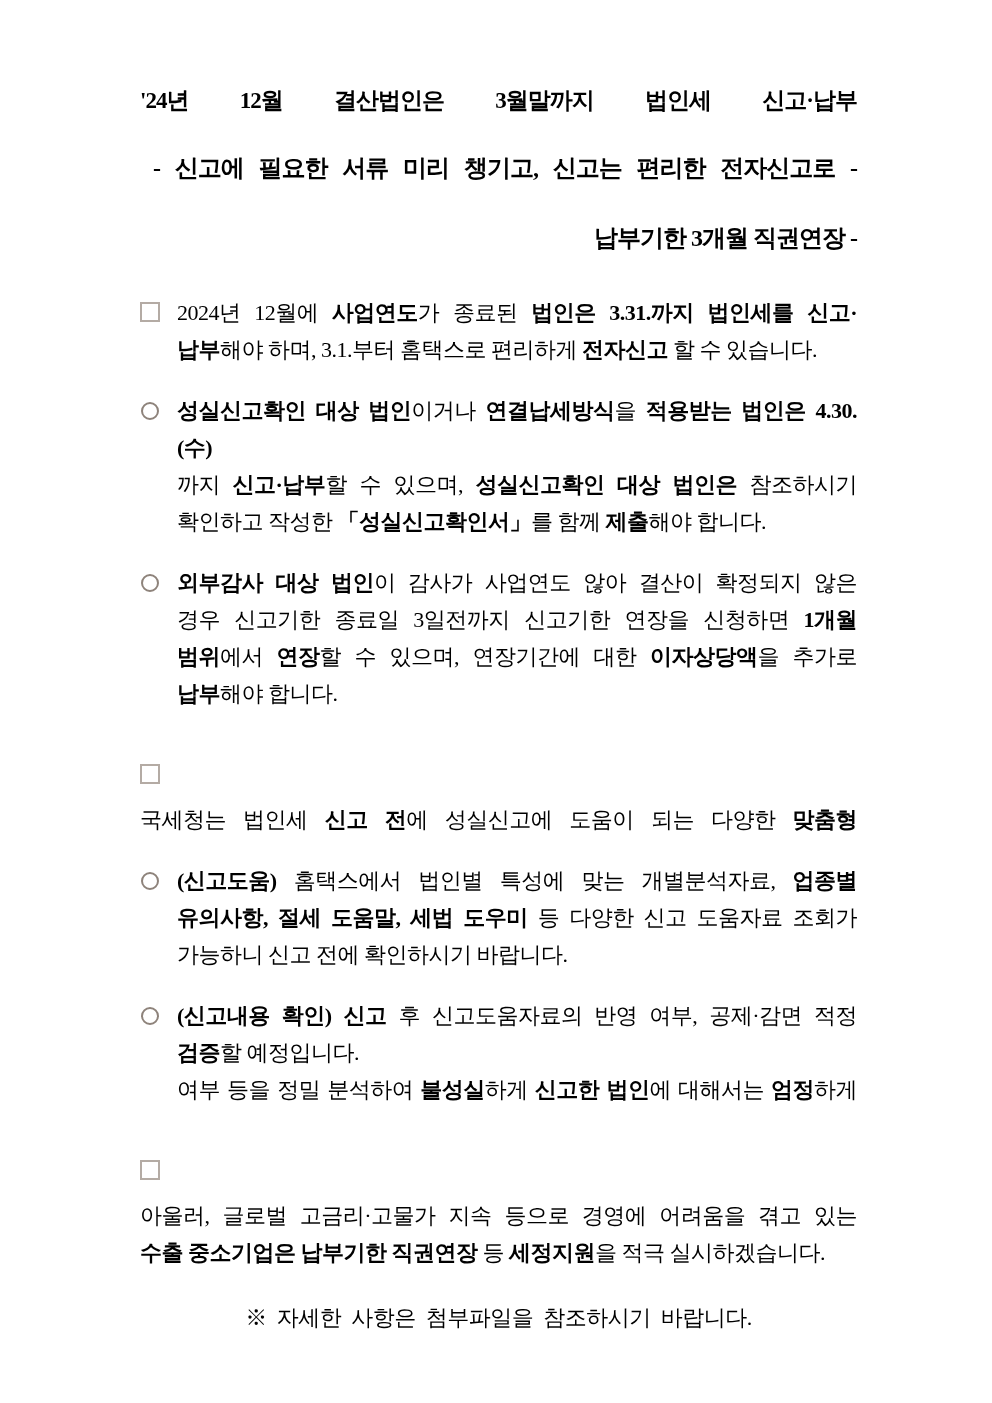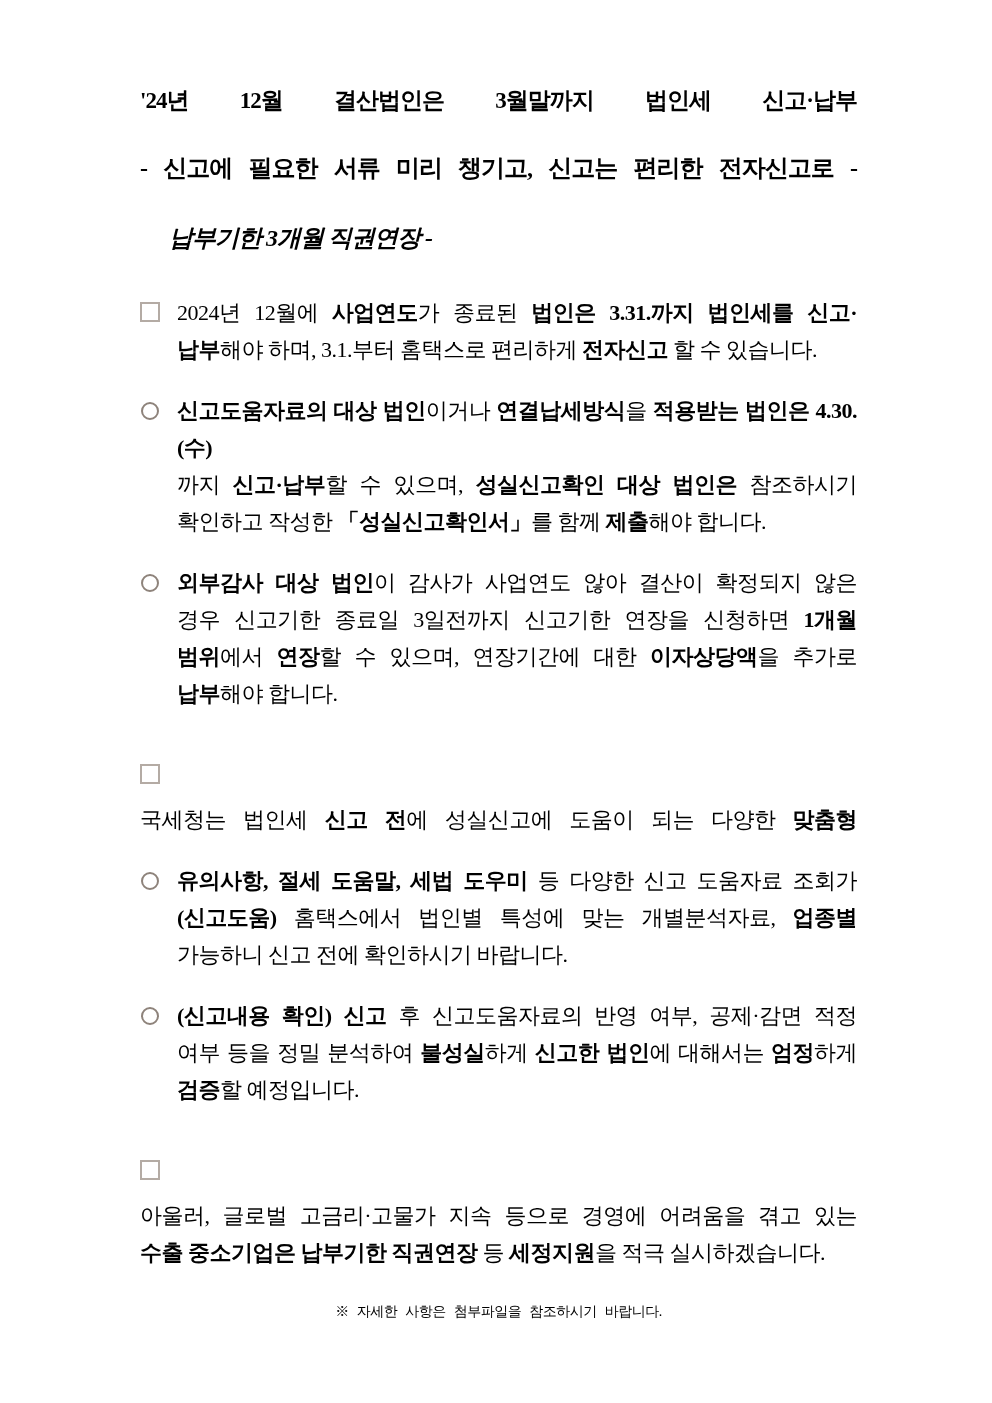--- a/index.html
+++ b/index.html
@@ -23,36 +23,35 @@
   .title {
     margin: 0;
     font-size: 23px;
     font-weight: bold;
     letter-spacing: -1px;
     line-height: 38px;
     text-align: justify;
     text-align-last: justify;
   }
   .subtitle {
-    margin: 26px 0 0 0;
+    margin: 26px 0 0 13px;
     font-size: 24px;
     font-weight: bold;
     letter-spacing: -1px;
     line-height: 44px;
   }
   .subtitle .sline1 {
     display: block;
     text-align: justify;
     text-align-last: justify;
   }
   .subtitle .sline2 {
     display: block;
     padding-left: 29px;
-    text-align: left;
-    font-style: italic;
+    text-align: right;
   }
   .bullets {
     margin-top: 34px;
     font-size: 22px;
   }
   .bullet {
     display: flex;
     margin-bottom: 24px;
   }
   .bullet.gap {
@@ -90,21 +89,21 @@
     text-align-last: justify;
   }
   .line.last {
     text-align-last: left;
   }
   .b {
     font-weight: bold;
   }
   .footnote {
     margin: 32px 0 0 0;
-    font-size: 14px;
+    font-size: 22px;
     letter-spacing: -0.5px;
     word-spacing: 5px;
     text-align: center;
   }
 </style>
 </head>
 <body>
 
 <div class="page">
   <h1 class="title">'24년 12월 결산법인은 3월말까지 법인세 신고·납부</h1>
@@ -121,21 +120,21 @@
       <div class="bullet">
         <span class="marker-cell"><span class="shape square" style="border-color: rgb(180, 171, 164);"></span></span>
         <div class="btext">
           <div class="line"><span>2024년 12월에 </span><span class="b">사업연도</span><span>가 종료된 </span><span class="b">법인은 3.31.까지 법인세를 </span><span class="b">신고·</span></div>
           <div class="line last"><span class="b">납부</span><span>해야 하며, 3.1.부터 홈택스로 편리하게 </span><span class="b">전자신고</span><span> 할 수 있습니다.</span></div>
         </div>
       </div>
       <div class="bullet">
         <span class="marker-cell"><span class="shape circle" style="border-color: rgb(142, 131, 123);"></span></span>
         <div class="btext">
-          <div class="line"><span class="b">신고도움자료의 대상 법인</span><span>이거나 </span><span class="b">연결납세방식</span><span>을 </span><span class="b">적용받는 법인은 4.30.(수)</span></div>
+          <div class="line"><span class="b">성실신고확인 대상 법인</span><span>이거나 </span><span class="b">연결납세방식</span><span>을 </span><span class="b">적용받는 법인은 4.30.(수)</span></div>
           <div class="line"><span>까지 </span><span class="b">신고·납부</span><span>할 수 있으며, </span><span class="b">성실신고확인 대상 법인은</span><span> 참조하시기</span></div>
           <div class="line last"><span>확인하고 작성한 </span><span class="b">「성실신고확인서」</span><span>를 함께 </span><span class="b">제출</span><span>해야 합니다.</span></div>
         </div>
       </div>
       <div class="bullet">
         <span class="marker-cell"><span class="shape circle" style="border-color: rgb(142, 131, 123);"></span></span>
         <div class="btext">
           <div class="line"><span class="b">외부감사 대상 법인</span><span>이 감사가 사업연도 않아 결산이 확정되지 않은</span></div>
           <div class="line"><span>경우 신고기한 종료일 3일전까지 신고기한 연장을 신청하면 </span><span class="b">1개월</span></div>
           <div class="line"><span class="b">범위</span><span>에서 </span><span class="b">연장</span><span>할 수 있으며, 연장기간에 대한 </span><span class="b">이자상당액</span><span>을 추가로</span></div>
@@ -144,31 +143,31 @@
       </div>
       <div class="bullet gap">
         <span class="marker-cell"><span class="shape square" style="border-color: rgb(180, 171, 164);"></span></span>
         <div class="btext">
           <div class="line"><span>국세청는 법인세 </span><span class="b">신고 전</span><span>에 성실신고에 도움이 되는 다양한 </span><span class="b">맞춤형</span></div>
         </div>
       </div>
       <div class="bullet">
         <span class="marker-cell"><span class="shape circle" style="border-color: rgb(142, 131, 123);"></span></span>
         <div class="btext">
+          <div class="line"><span class="b">(신고도움)</span><span> 홈택스에서 법인별 특성에 맞는 개별분석자료, </span><span class="b">업종별</span></div>
           <div class="line"><span class="b">유의사항, 절세 도움말, 세법 도우미</span><span> 등 다양한 신고 도움자료 조회가</span></div>
-          <div class="line"><span class="b">(신고도움)</span><span> 홈택스에서 법인별 특성에 맞는 개별분석자료, </span><span class="b">업종별</span></div>
           <div class="line last"><span>가능하니 신고 전에 확인하시기 바랍니다.</span></div>
         </div>
       </div>
       <div class="bullet">
         <span class="marker-cell"><span class="shape circle" style="border-color: rgb(142, 131, 123);"></span></span>
         <div class="btext">
           <div class="line"><span class="b">(신고내용 확인) 신고</span><span> 후 신고도움자료의 반영 여부, 공제·감면 적정</span></div>
+          <div class="line last"><span class="b">검증</span><span>할 예정입니다.</span></div>
           <div class="line"><span>여부 등을 정밀 분석하여 </span><span class="b">불성실</span><span>하게 </span><span class="b">신고한 법인</span><span>에 대해서는 </span><span class="b">엄정</span><span>하게</span></div>
-          <div class="line last"><span class="b">검증</span><span>할 예정입니다.</span></div>
         </div>
       </div>
       <div class="bullet gap">
         <span class="marker-cell"><span class="shape square" style="border-color: rgb(180, 171, 164);"></span></span>
         <div class="btext">
           <div class="line"><span>아울러, 글로벌 고금리·고물가 지속 등으로 경영에 어려움을 겪고 있는</span></div>
           <div class="line last"><span class="b">수출 중소기업은 납부기한 직권연장</span><span> 등 </span><span class="b">세정지원</span><span>을 적극 실시하겠습니다.</span></div>
         </div>
       </div>
     </div>

